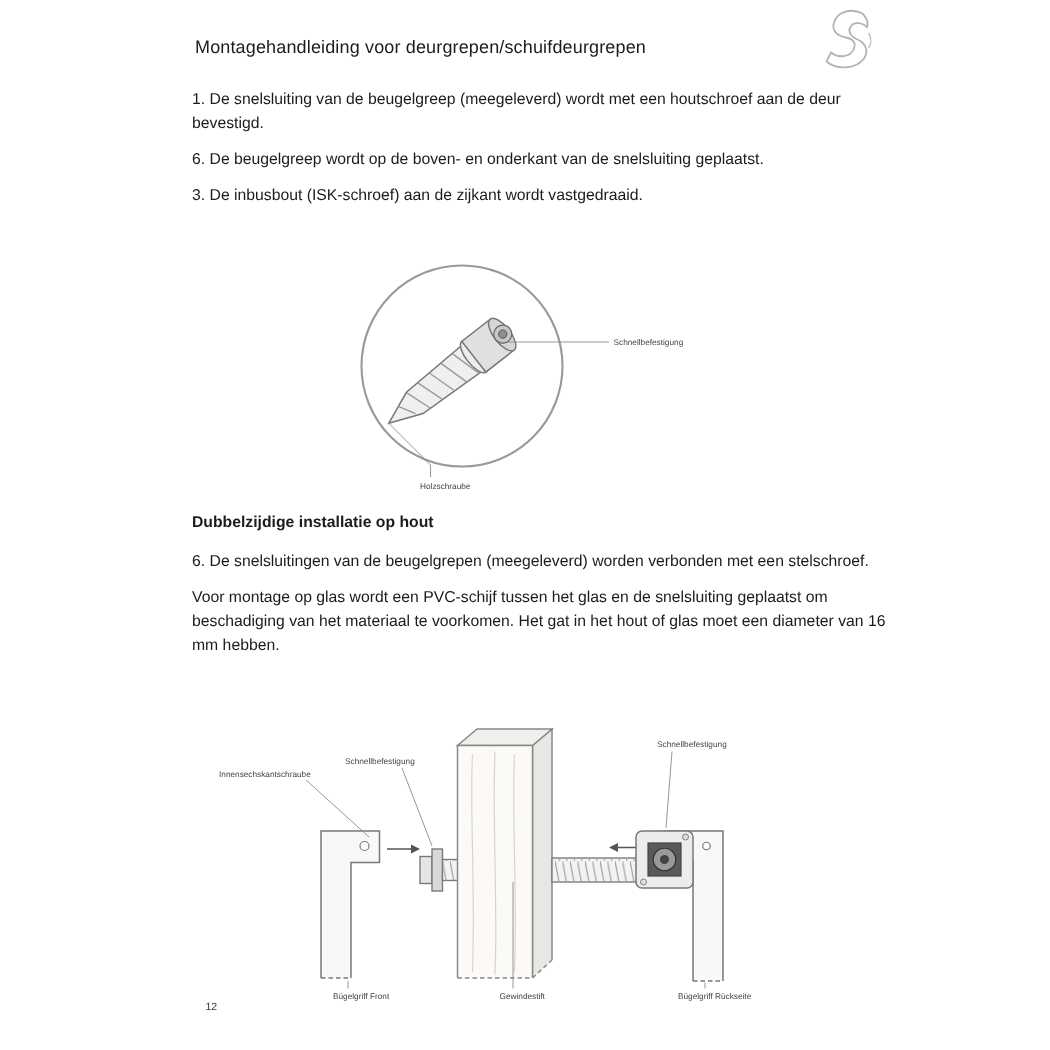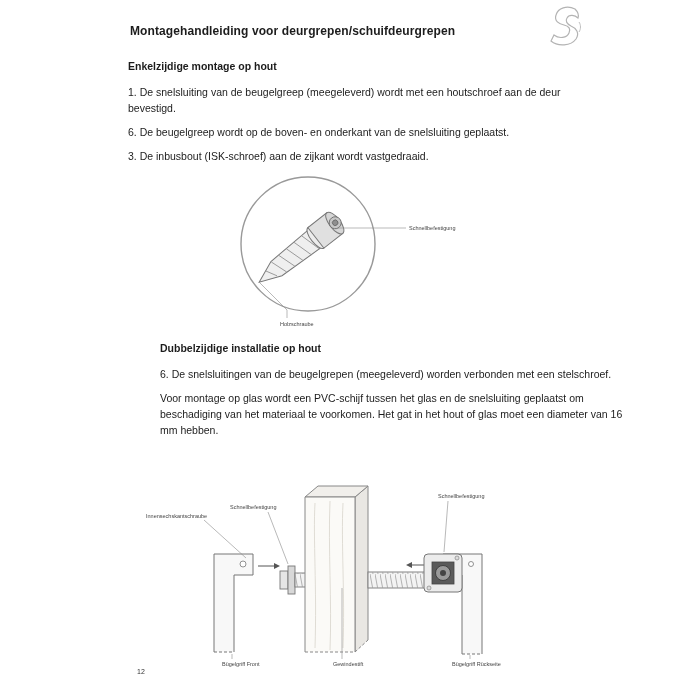--- a/index.html
+++ b/index.html
@@ -2,26 +2,26 @@
 <html><head>
 <meta charset="utf-8">
 <style>
   html,body { margin:0; padding:0; }
   body {
     width:700px; height:700px; background:#ffffff; position:relative;
     font-family:"Liberation Sans", sans-serif; color:#1c1c1c;
     overflow:hidden;
   }
   .page { position:absolute; inset:0; background:#fff; }
-  .doc-title { position:absolute; left:130px; top:24px; font-size:12px; letter-spacing:0.1px;font-weight:bold; }
+  .doc-title { position:absolute; left:130px; top:24px; font-size:12px; letter-spacing:0.1px; }
   .sec { position:absolute; left:128px; width:470px; font-size:10.5px; line-height:16px; }
   .sec h2 { font-size:10.5px; font-weight:bold; margin:0 0 10px 0; }
   .sec p { margin:0 0 8px 0; }
   #sec1 { top:58px; }
-  #sec2 { top:340px;margin-left:32px; }
+  #sec2 { top:340px; }
   .fig1 { position:absolute; left:130px; top:170px; }
   .fig2 { position:absolute; left:130px; top:478px; }
   .logo { position:absolute; left:545px; top:4px; }
   .pagenum { position:absolute; left:137px; top:668px; font-size:7px; color:#333; }
   svg text { font-family:"Liberation Sans", sans-serif; fill:#444; }
   .fig-label { font-size:5.5px; }
 </style>
 </head>
 <body>
 
@@ -30,21 +30,20 @@
   <div class="logo">
     <svg width="46" height="44" viewBox="0 0 46 44">
       <path d="M30,5 C22,1 13,4 11,11 C9,17 14,20 19,21 C24,22 26,25 24,29 C22,34 14,35 9,31 L6,37 C13,43 26,42 31,35 C35,29 31,24 26,22 C22,20 20,17 22,14 C24,10 30,11 33,14 C34,11 33,8 30,5 Z" fill="none" stroke="#b3b3b3" stroke-width="1.2"></path>
       <path d="M34,18 C36,21 36,25 34,28" fill="none" stroke="#c0c0c0" stroke-width="1"></path>
     </svg>
   </div>
 
   <div class="doc-title">Montagehandleiding voor deurgrepen/schuifdeurgrepen</div>
 
   <div class="sec" id="sec1">
-    <h2>Enkelzijdige montage op hout</h2>
     <p>1. De snelsluiting van de beugelgreep (meegeleverd) wordt met een houtschroef aan de deur bevestigd.</p>
     <p>6. De beugelgreep wordt op de boven- en onderkant van de snelsluiting geplaatst.</p>
     <p>3. De inbusbout (ISK-schroef) aan de zijkant wordt vastgedraaid.</p>
   </div>
 
   <div class="fig1">
     <svg width="340" height="168" viewBox="0 0 340 168">
       <circle cx="178" cy="74" r="67" fill="#ffffff" stroke="#999" stroke-width="1.4"></circle>
       <g transform="translate(178,74) rotate(-38)">
 

